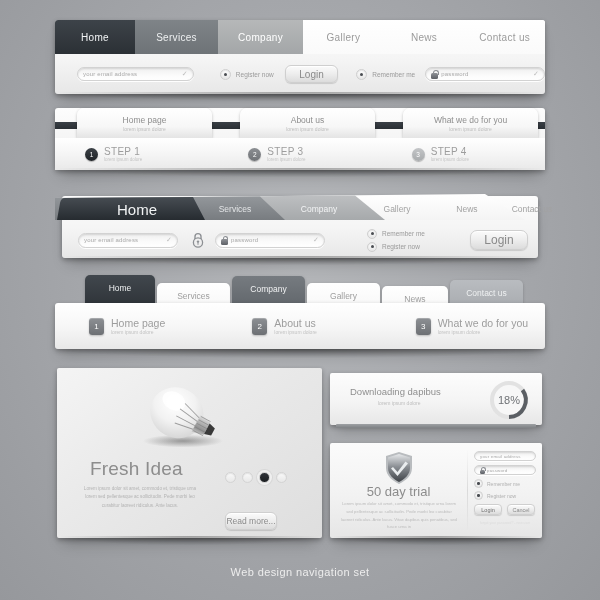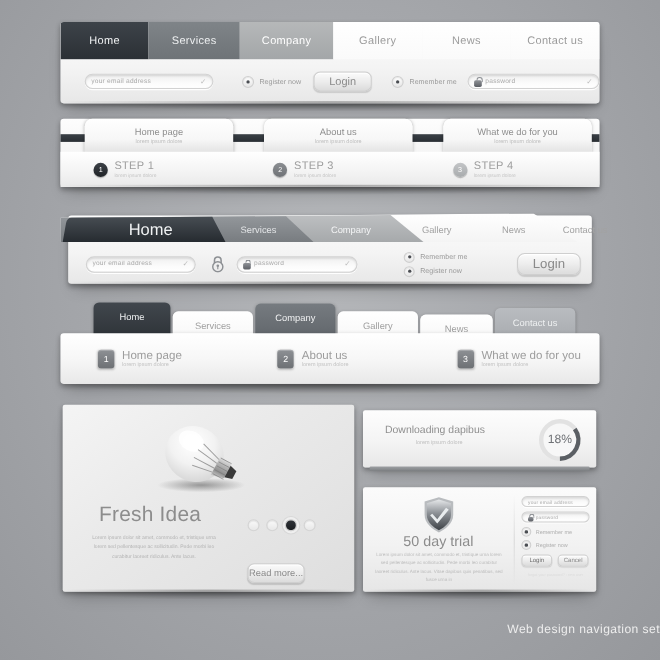--- a/index.html
+++ b/index.html
@@ -168,21 +168,21 @@
   #trial .rrow .radio::after{width:2.4px;height:2.4px;}
   #trial .rrow .lbl{font-size:5px;color:#b0b0b0;}
   #trial .brow{display:flex;gap:5px;margin-top:4px;}
   #trial .brow .btn{width:28px;height:11px;font-size:5.5px;border-radius:4px;}
   #trial .fp{margin-top:6px;font-size:3.4px;color:#dcdcdc;text-align:center;}
 
   
   .shieldwrap{position:absolute;left:54px;top:8px;width:30px;height:34px;}
 
   
-  #caption{position:absolute;left:0;top:566px;width:600px;text-align:right;
+  #caption{position:absolute;left:0;top:566px;width:600px;text-align:center;
     font-size:11px;color:#ededed;letter-spacing:.4px;}
 </style>
 </head>
 <body>
 
 <div class="stage">
 
   <div class="panel" id="block1">
     <div class="navrow">
       <div class="tab t0">Home</div>

